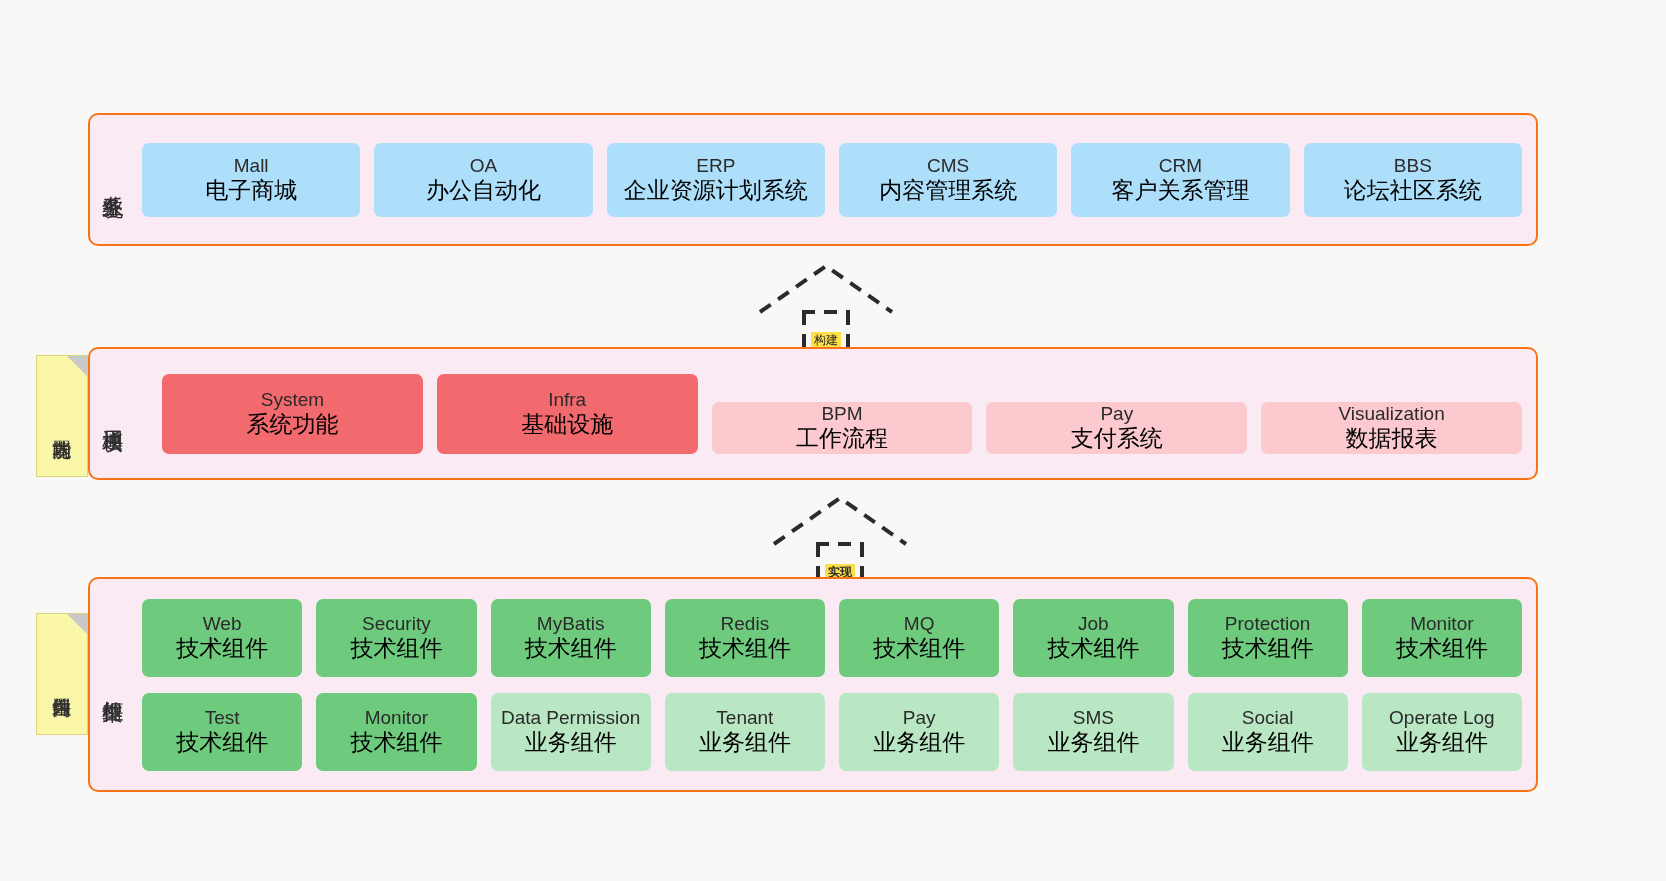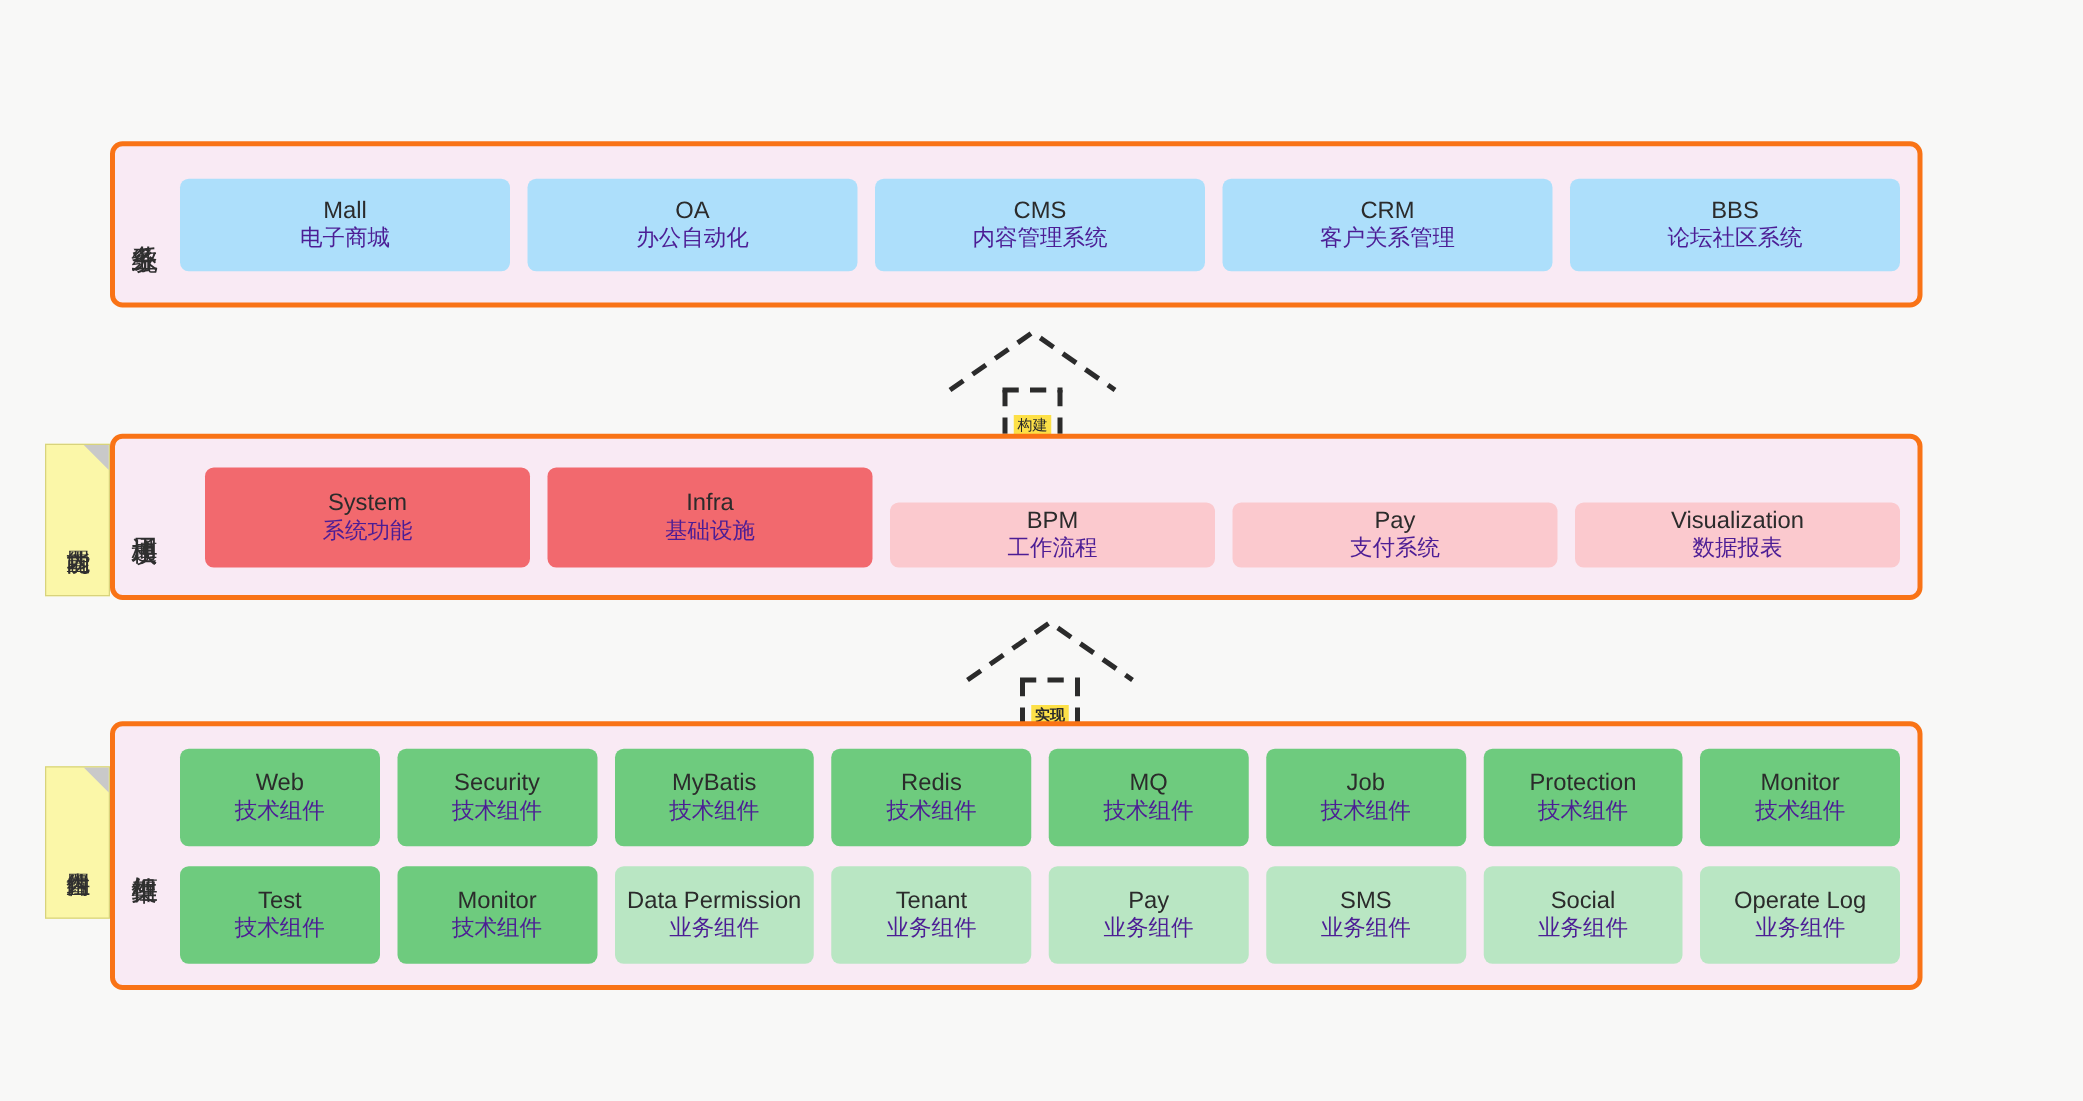--- a/index.html
+++ b/index.html
@@ -17,21 +17,21 @@
   }
   .canvas {
     position: absolute;
     inset: 0;
   }
 
   
   .layer {
     position: absolute;
     background: #F9EAF4;
-    border: 4px solid #f97316;
+    border: 2px solid #f97316;
     border-radius: 10px;
     box-sizing: border-box;
     display: flex;
     align-items: stretch;
   }
   .layer-title {
     width: 46px;
     flex: 0 0 46px;
     display: flex;
     align-items: center;
@@ -69,23 +69,23 @@
     text-align: center;
     box-sizing: border-box;
     padding: 6px 4px;
   }
   .card .t1 {
     font-size: 19px;
     line-height: 1.18;
     color: #2B2B2B;
   }
   .card .t2 {
-    font-size: 18px;
+    font-size: 23px;
     line-height: 1.2;
-    color: #4c1d95;
+    color: #000000;
   }
   .c-blue   { background: #ADDFFB; }
   .c-red    { background: #F2696E; }
   .c-pink   { background: #FBC9CE; margin-top: 28px; }
   .c-green  { background: #6ECB7E; }
   .c-lgreen { background: #B9E6C3; }
 
   
   #layer-business  { left: 88px;  top: 113px; width: 1450px; height: 133px; }
   #layer-business .card-row { height: 74px; }
@@ -163,20 +163,24 @@
       <div class="card-row">
         <div class="card c-blue">
           <div class="t1">Mall</div>
           <div class="t2">电子商城</div>
         </div>
         <div class="card c-blue">
           <div class="t1">OA</div>
           <div class="t2">办公自动化</div>
         </div>
         <div class="card c-blue">
+          <div class="t1">ERP</div>
+          <div class="t2">企业资源计划系统</div>
+        </div>
+        <div class="card c-blue">
           <div class="t1">CMS</div>
           <div class="t2">内容管理系统</div>
         </div>
         <div class="card c-blue">
           <div class="t1">CRM</div>
           <div class="t2">客户关系管理</div>
         </div>
         <div class="card c-blue">
           <div class="t1">BBS</div>
           <div class="t2">论坛社区系统</div>

